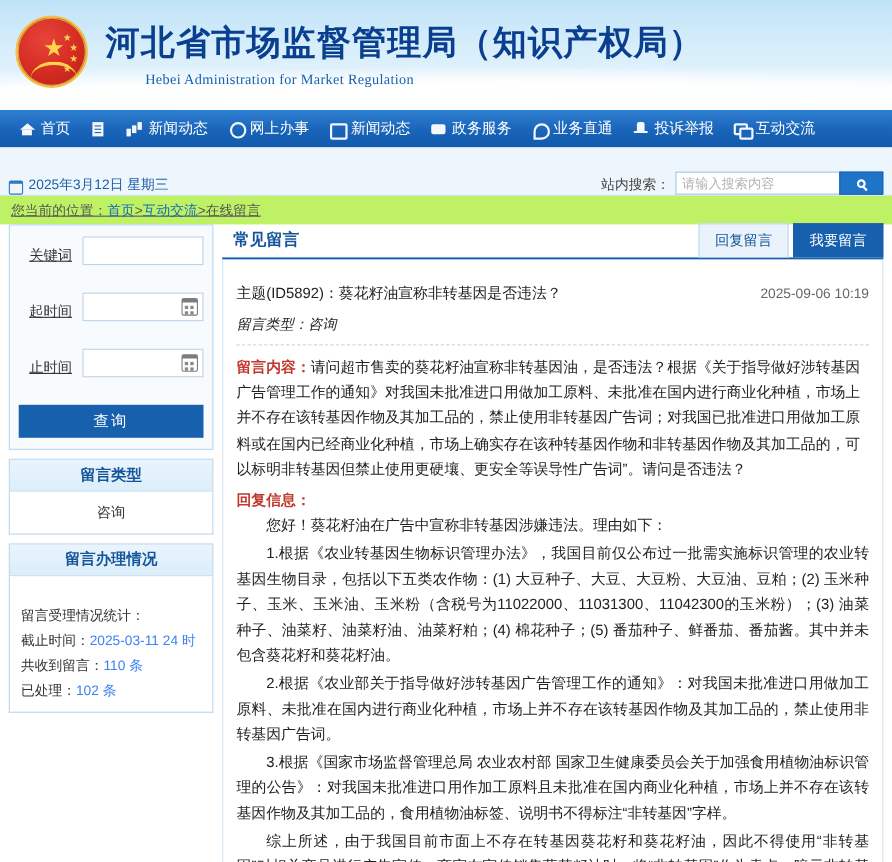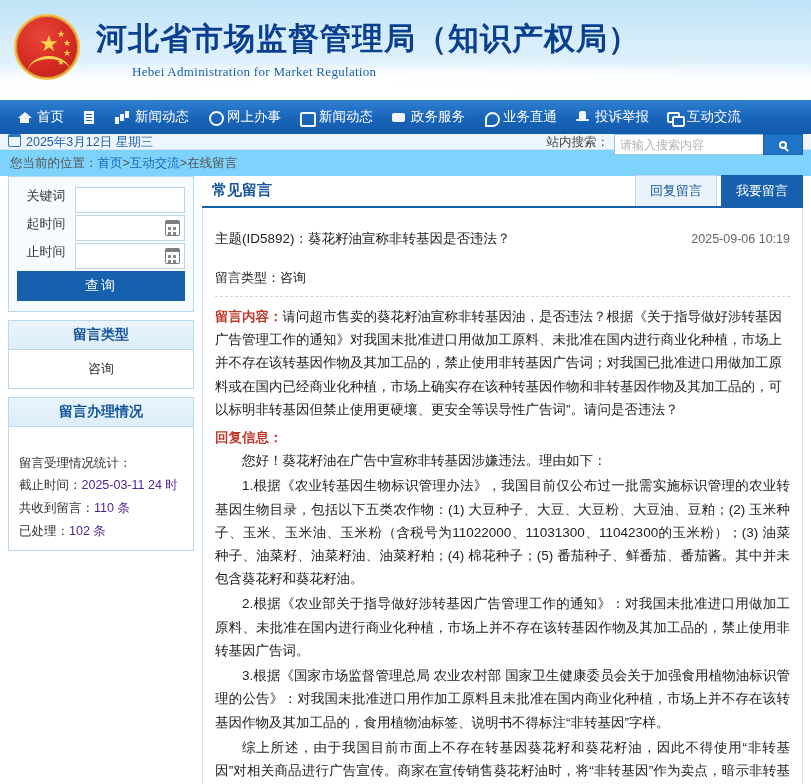--- a/index.html
+++ b/index.html
@@ -195,25 +195,25 @@
     content: "";
     position: absolute; left: 5px; top: 5px;
     width: 9px; height: 7px;
     border: 2px solid #fff;
     border-radius: 2px;
     background: #1a66bb;
   }
 
   
   .subbar {
-    height: 16px;
+    height: 44px;
     background: #eef6fd;
     border-bottom: 1px solid #cfe3f4;
     display: flex;
-    align-items: flex-start;
+    align-items: flex-end;
     padding: 0 8px;
     font-size: 12.5px;
     color: #1f5fa8;
   }
   .cal-ico {
     width: 13px; height: 13px;
     border: 1px solid #2c76c4;
     border-top: 3px solid #2c76c4;
     border-radius: 2px;
     margin-right: 5px;
@@ -259,21 +259,22 @@
   }
 
   
   .crumb {
     height: 26px;
     display: flex;
     align-items: center;
     padding: 0 10px;
     font-size: 12.5px;
     color: #555;
-    background: #7dd3fc;
+    background: #bef264;
+    text-decoration: underline;
   }
   .crumb a { color: #1a6ab8; text-decoration: none; }
 
   
   .body-wrap {
     display: flex;
     padding: 0 8px 10px 8px;
     gap: 8px;
     align-items: flex-start;
   }
@@ -292,22 +293,23 @@
     align-items: center;
     justify-content: center;
   }
   .panel-box {
     border: 1px solid #b9d8ef;
     background: #f7fbfe;
     padding: 10px 8px;
   }
   .form-row {
     display: flex;
-    align-items: flex-start;
-    margin-bottom: 2px;
+    align-items: flex-end;
+    margin-bottom: 25px;
+    text-decoration: underline;
   }
   .form-label {
     width: 58px;
     text-align: center;
     font-size: 13px;
     color: #333;
   }
   .form-field {
     flex: 1;
     height: 26px;
@@ -380,21 +382,21 @@
     font-size: 12.5px;
     color: #333;
     padding: 6px 4px 2px 4px;
     border-top: 1px solid #dbe8f3;
   }
   .stat-row {
     font-size: 12.5px;
     color: #333;
     padding: 3px 4px;
   }
-  .stat-row .val { color: #4c1d95; }
+  .stat-row .val { color: #3b82f6; }
 
   
   .tabs {
     display: flex;
     align-items: flex-end;
     border-bottom: 2px solid #1760ae;
     height: 32px;
   }
   .tab-title {
     font-size: 15px;
@@ -430,21 +432,22 @@
     justify-content: space-between;
     align-items: baseline;
     font-size: 13.5px;
     color: #222;
   }
   .msg-title { font-weight: normal; margin-top: 12px; }
   .msg-date { color: #666; font-size: 12.5px; }
   .msg-type {
     font-size: 13px;
     color: #222;
-    margin-top: 21px;
+    margin-top: 10px;
+    font-style: italic;
   }
   .divider {
     border-top: 1px dashed #cdd9e3;
     margin: 9px 0 8px 0;
   }
   .label-red {
     color: #c0392b;
     font-size: 13.5px;
     font-weight: bold;
   }

